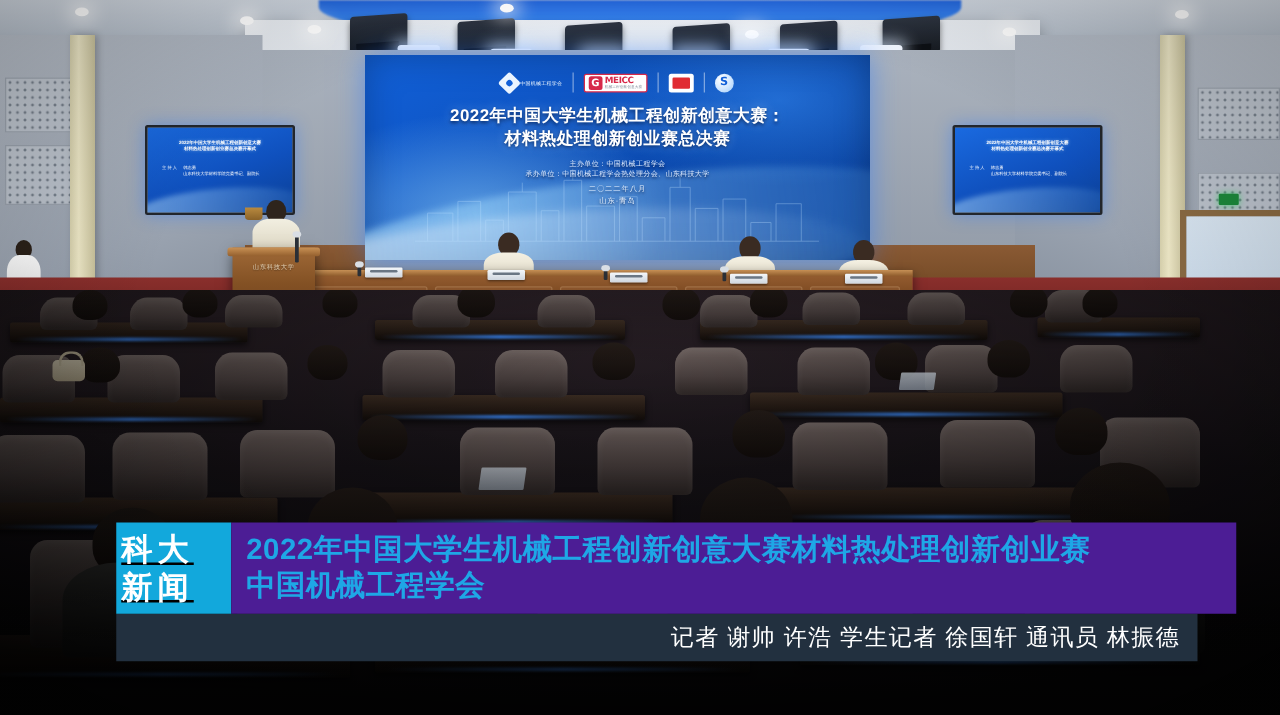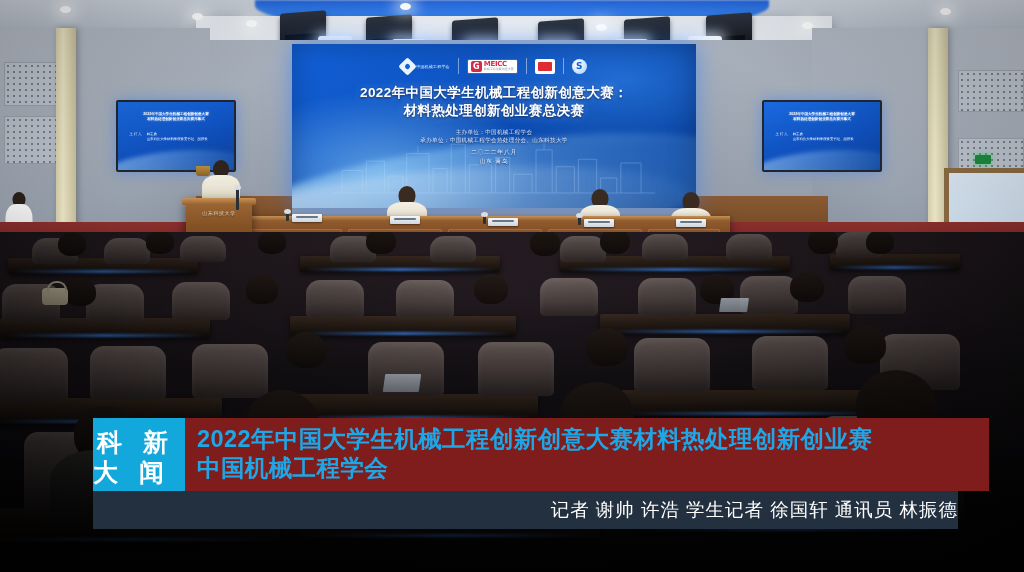--- a/index.html
+++ b/index.html
@@ -348,39 +348,40 @@
   .global-vignette{
     position:absolute;inset:0;pointer-events:none;
     background:radial-gradient(ellipse 95% 95% at 50% 42%, rgba(0,0,0,0) 40%, rgba(0,0,0,.45) 100%);
   }
 
   
   .lower-third{position:absolute;left:93px;top:418px;}
   .lt-main{display:flex;align-items:stretch;}
   .lt-badge{
     width:92px;background:#12a8dc;
-    display:flex;flex-direction:row;align-items:flex-end;justify-content:center;
+    display:flex;flex-direction:column;align-items:flex-start;justify-content:center;
     padding:4px 0;
+    text-decoration:underline;
   }
   .lt-badge span{
     color:#ffffff;font-size:25px;font-weight:bold;line-height:30px;
     letter-spacing:4px;text-indent:4px;
   }
   .lt-headline{
-    width:782px;background:#7f1d1d;padding:7px 10px 8px 12px;
+    width:782px;background:#4c1d95;padding:7px 10px 8px 12px;
     display:flex;flex-direction:column;
   }
   .lt-headline span{
     color:#1ea7e6;font-size:23.5px;font-weight:bold;line-height:29px;
     letter-spacing:.4px;
   }
   .lt-credits{
     width:865px;height:38px;background:#22303f;
     display:flex;align-items:center;justify-content:flex-end;
-    box-sizing:border-box;text-align:right;
+    padding-right:14px;box-sizing:border-box;text-align:right;
   }
   .lt-credits span{
     color:#ffffff;font-size:18.5px;line-height:22px;letter-spacing:1px;
   }
 </style>
 </head>
 <body>
 
 <div id="stage">
 

